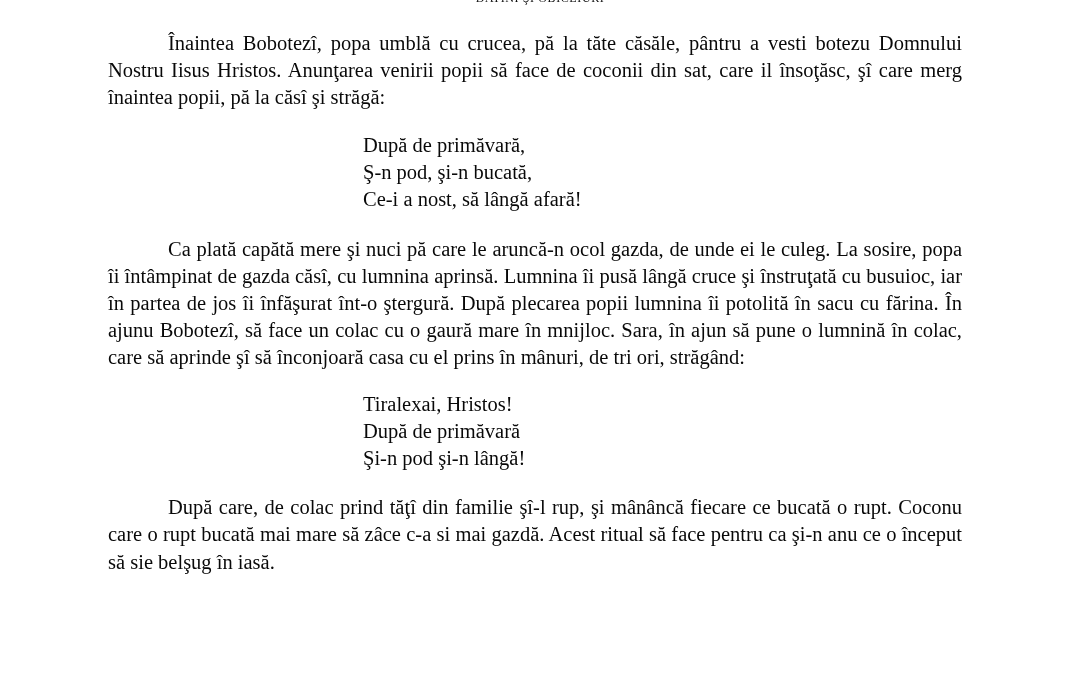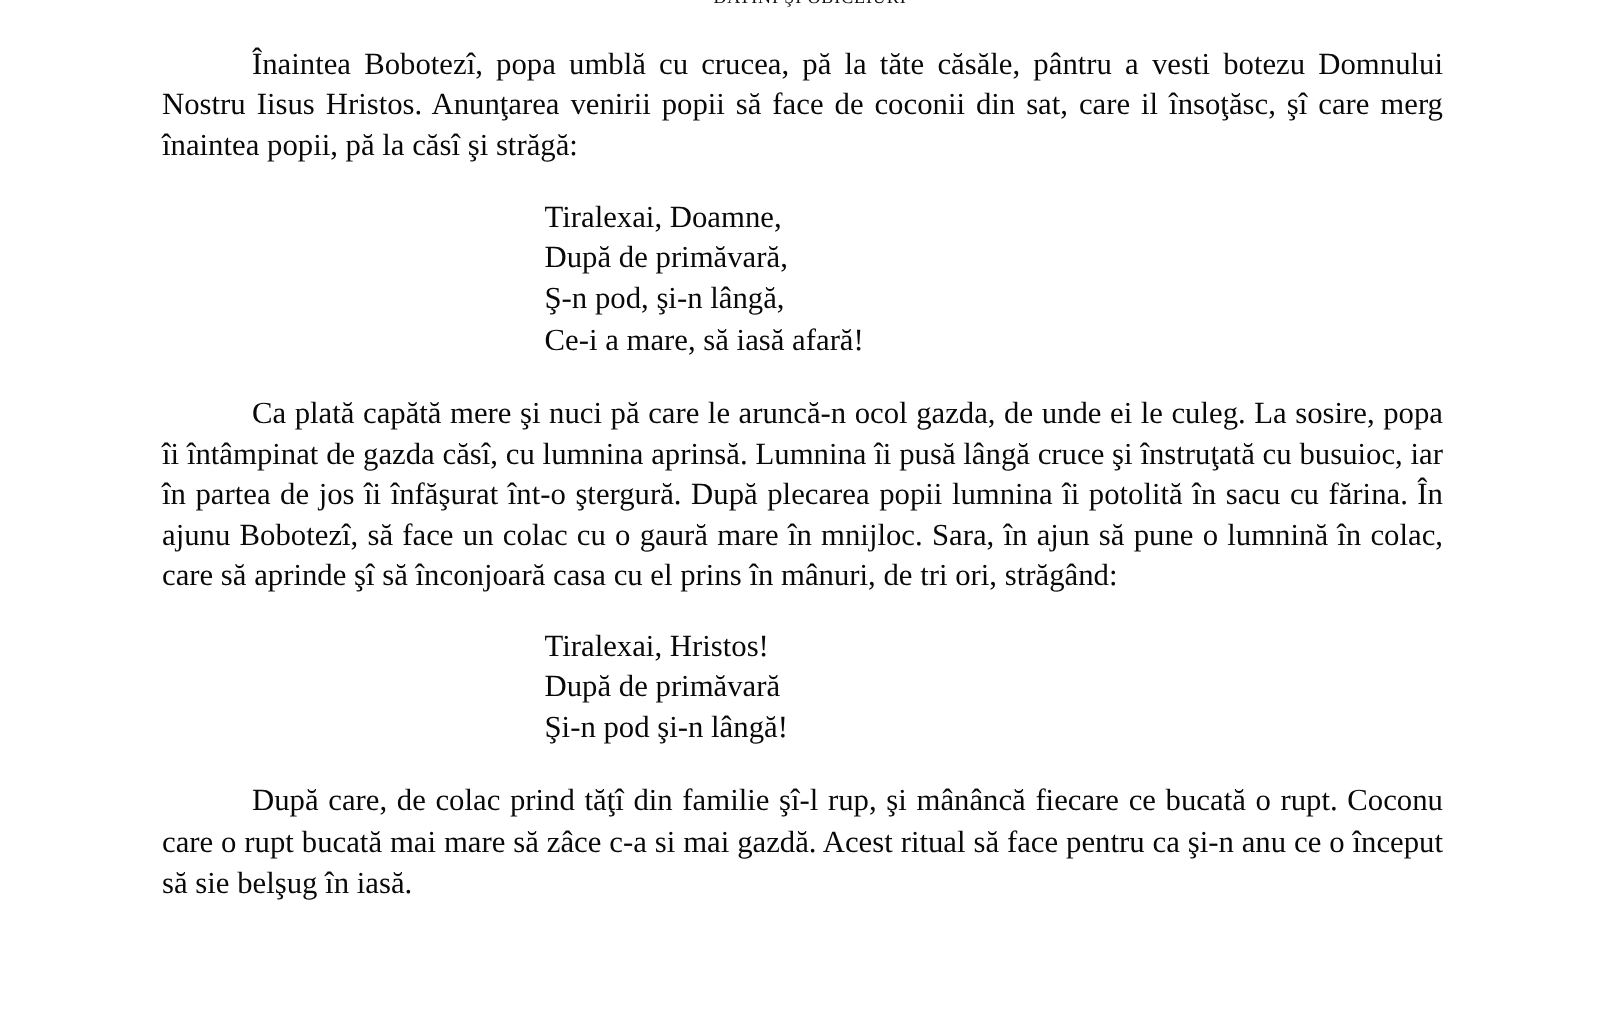--- a/index.html
+++ b/index.html
@@ -96,24 +96,23 @@
     <div class="header-text">DATINI ŞI OBICEIURI</div>
   </div>
 
   <div class="body-col">
 
     <p class="para">Înaintea Bobotezî, popa umblă cu crucea, pă la tăte căsăle, pântru a vesti botezu Domnului Nostru Iisus Hristos. Anunţarea venirii popii să face de coconii din sat, care il însoţăsc, şî care merg înaintea popii, pă la căsî şi străgă:</p>
 
     <div class="gap-verse-top"></div>
 
     <div class="verse">
-      <div class="verse-line">Tiralexai, Doamne,</div>
       <div class="verse-line">După de primăvară,</div>
-      <div class="verse-line">Ş-n pod, şi-n lângă,</div>
-      <div class="verse-line">Ce-i a mare, să iasă afară!</div>
+      <div class="verse-line">Ş-n pod, şi-n bucată,</div>
+      <div class="verse-line">Ce-i a nost, să lângă afară!</div>
     </div>
 
     <div class="gap-verse-bottom"></div>
 
     <p class="para">Ca plată capătă mere şi nuci pă care le aruncă-n ocol gazda, de unde ei le culeg. La sosire, popa îi întâmpinat de gazda căsî, cu lumnina aprinsă. Lumnina îi pusă lângă cruce şi înstruţată cu busuioc, iar în partea de jos îi înfăşurat înt-o ştergură. După plecarea popii lumnina îi potolită în sacu cu fărina. În ajunu Bobotezî, să face un colac cu o gaură mare în mnijloc. Sara, în ajun să pune o lumnină în colac, care să aprinde şî să înconjoară casa cu el prins în mânuri, de tri ori, străgând:</p>
 
     <div class="gap-verse-top2"></div>
 
     <div class="verse">
       <div class="verse-line">Tiralexai, Hristos!</div>

